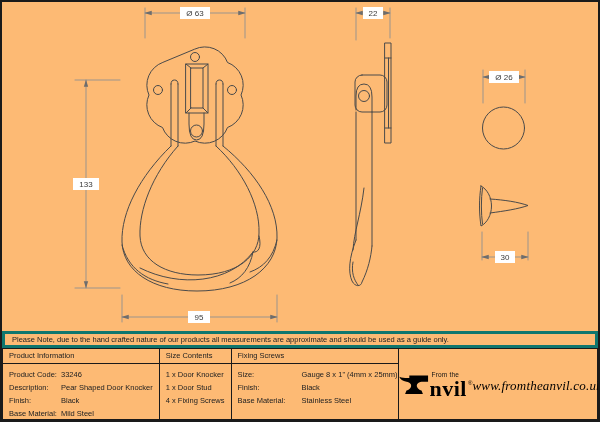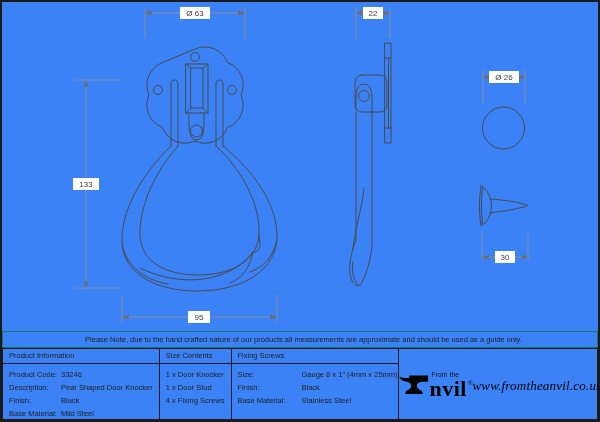--- a/index.html
+++ b/index.html
@@ -1,27 +1,27 @@
 <!DOCTYPE html>
 <html><head>
 <meta charset="utf-8">
 <style>
   html,body{margin:0;padding:0;background:#e8e8e8;}
   .page{
-    position:relative;width:600px;height:422px;background:#3b82f6;
+    position:relative;width:600px;height:422px;background:#fdba74;
     font-family:"Liberation Sans",sans-serif;color:#222;overflow:hidden;
   }
   .page-border{position:absolute;inset:0;border:2px solid #1a1a1a;pointer-events:none;z-index:5;}
   svg text{font-family:"Liberation Sans",sans-serif;}
 
   .note-bar{
     position:absolute;left:2px;right:2px;top:331px;height:17px;
-    border:1px solid #0f766e;box-sizing:border-box;
+    border:3px solid #0f766e;box-sizing:border-box;
     display:flex;align-items:center;padding-left:7px;
-    font-size:7.5px;color:#222;justify-content:center;
+    font-size:7.5px;color:#222;
   }
   .spec-table{
     position:absolute;left:2px;right:2px;top:348px;height:72px;
     border:1px solid #1a1a1a;box-sizing:border-box;
     display:flex;font-size:7.5px;
   }
   .col{box-sizing:border-box;border-right:1px solid #1a1a1a;display:flex;flex-direction:column;}
   .col-product{width:171px;}
   .col-pack{width:158px;}
   .col-screws{width:167px;}

